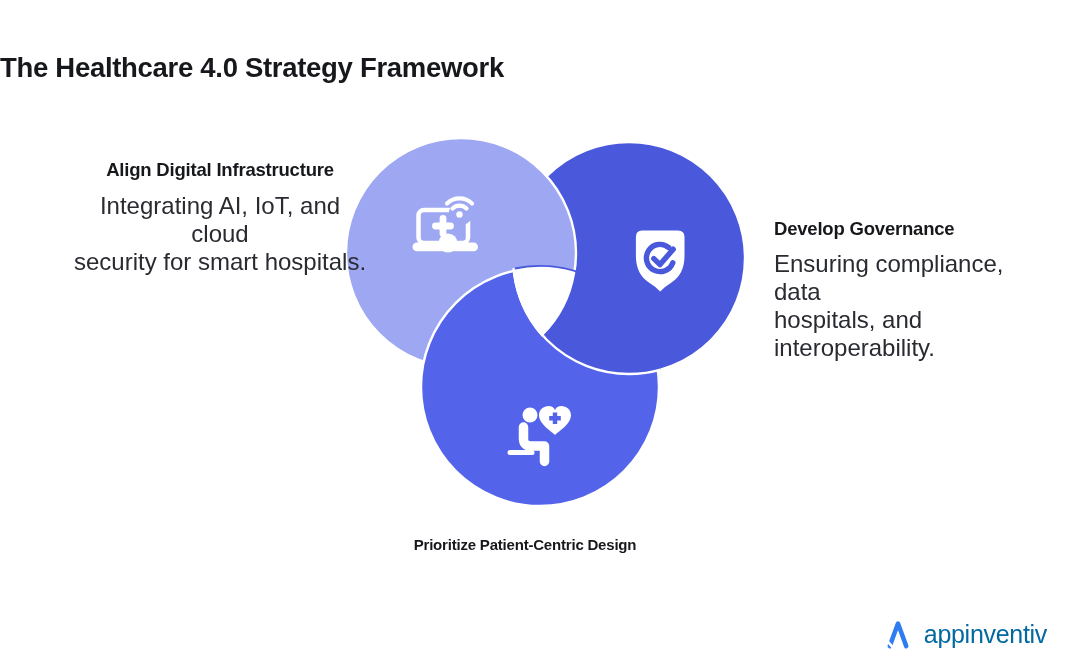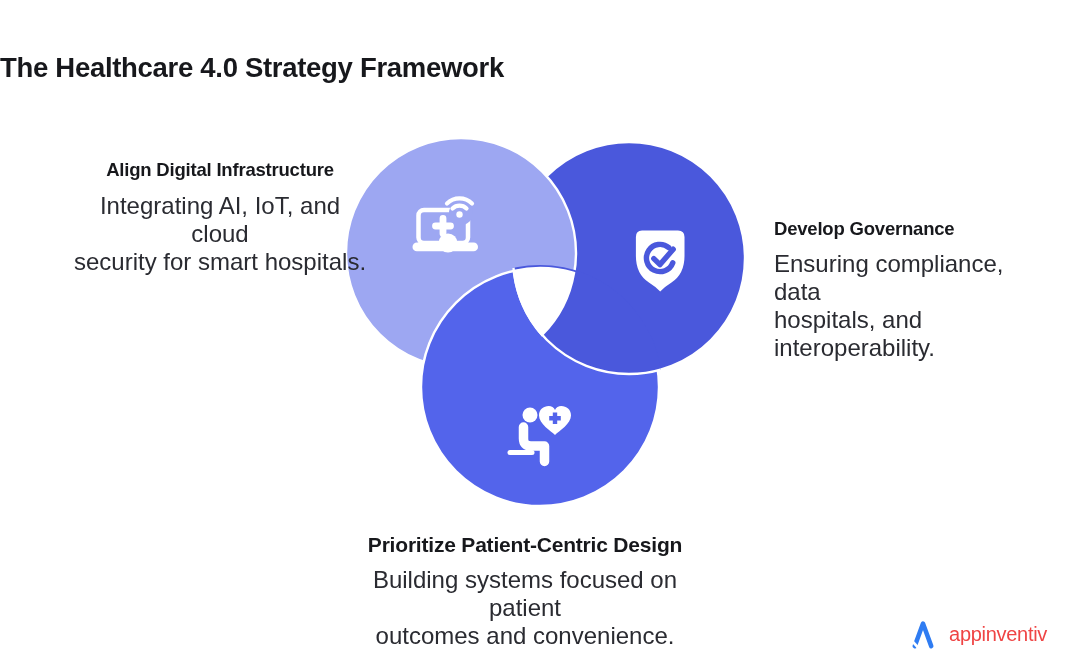--- a/index.html
+++ b/index.html
@@ -16,27 +16,27 @@
   .block h2{
     margin:0;font-size:18.5px;font-weight:700;color:#17181C;letter-spacing:-0.2px;line-height:24px;
   }
   .block p{margin:0;font-size:24px;color:#2A2B31;line-height:28px;}
   .block-left{top:158px;left:70px;width:300px;text-align:center;}
   .block-left .body{margin-top:10px;}
   .block-right{top:213px;left:768px;width:280px;text-align:left;margin-left:6px;}
   .block-right h2{line-height:31px;}
   .block-right .body{margin-top:6px;}
   .block-bottom{top:532px;left:345px;width:360px;text-align:center;}
-  .block-bottom h2{font-size:21px;line-height:25px;}
+  .block-bottom h2{font-size:15px;line-height:25px;}
   .block-bottom .body{margin-top:9px;}
   .logo{
     position:absolute;right:33px;bottom:19px;display:flex;align-items:center;
   }
   .logo .brand-text{
-    font-size:20px;font-weight:500;color:#ef4444;letter-spacing:-0.3px;margin-left:13px;
+    font-size:25px;font-weight:500;color:#0369a1;letter-spacing:-0.3px;margin-left:13px;
   }
 </style>
 </head>
 <body>
 
 <div class="canvas">
 
   <div class="title">The Healthcare 4.0 Strategy Framework</div>
 
   <svg class="venn" width="1080" height="669" viewBox="0 0 1080 669">
@@ -99,24 +99,20 @@
       <span style="display:block">Develop Governance</span>
     </h2>
     <div class="body">
       <p>Ensuring compliance, data</p>
       <p>hospitals, and interoperability.</p>
     </div>
   </div>
 
   <div class="block block-bottom">
     <h2>Prioritize Patient-Centric Design</h2>
-    <div class="body">
-      <p>Building systems focused on patient</p>
-      <p>outcomes and convenience.</p>
-    </div>
   </div>
 
   <div class="logo">
     <svg width="26" height="32" viewBox="0 0 30 36">
       <path d="M 5.5 32 L 15 6 L 24.5 32" fill="none" stroke-width="5.2" stroke-linecap="round" stroke-linejoin="round" stroke="#2F7CF2"></path>
       <path d="M 1 24.5 L 11.5 36" fill="none" stroke="#ffffff" stroke-width="3.2"></path>
     </svg>
     <span class="brand-text">appinventiv</span>
   </div>
 

